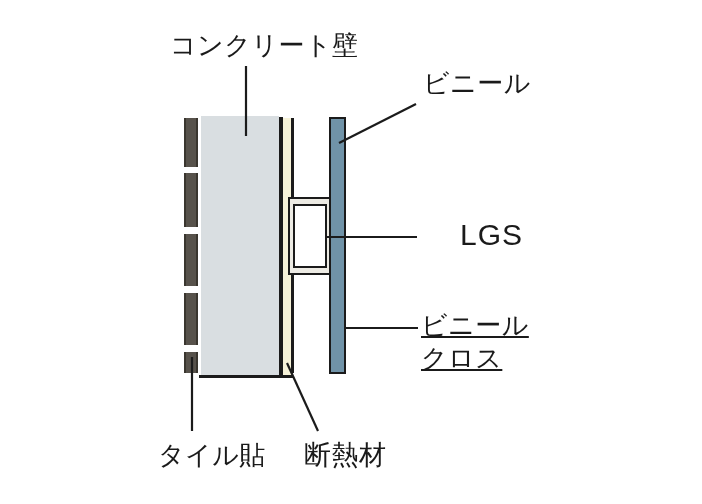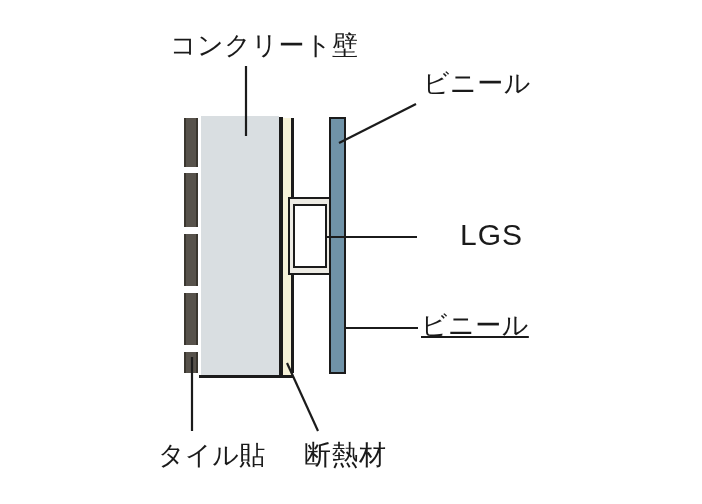--- a/index.html
+++ b/index.html
@@ -75,19 +75,20 @@
   <div class="lbl lbl-concrete">コンクリート壁</div>
 
   <div class="lbl lbl-plasterboard">
     <div>ビニール</div>
   </div>
 
   <div class="lbl lbl-lgs">LGS</div>
 
   <div class="lbl lbl-vinyl">
     <div>ビニール</div>
+    <div>クロス</div>
   </div>
 
   <div class="lbl lbl-tile">タイル貼</div>
 
   <div class="lbl lbl-insulation">断熱材</div>
 
 </div>
 
 </body></html>

